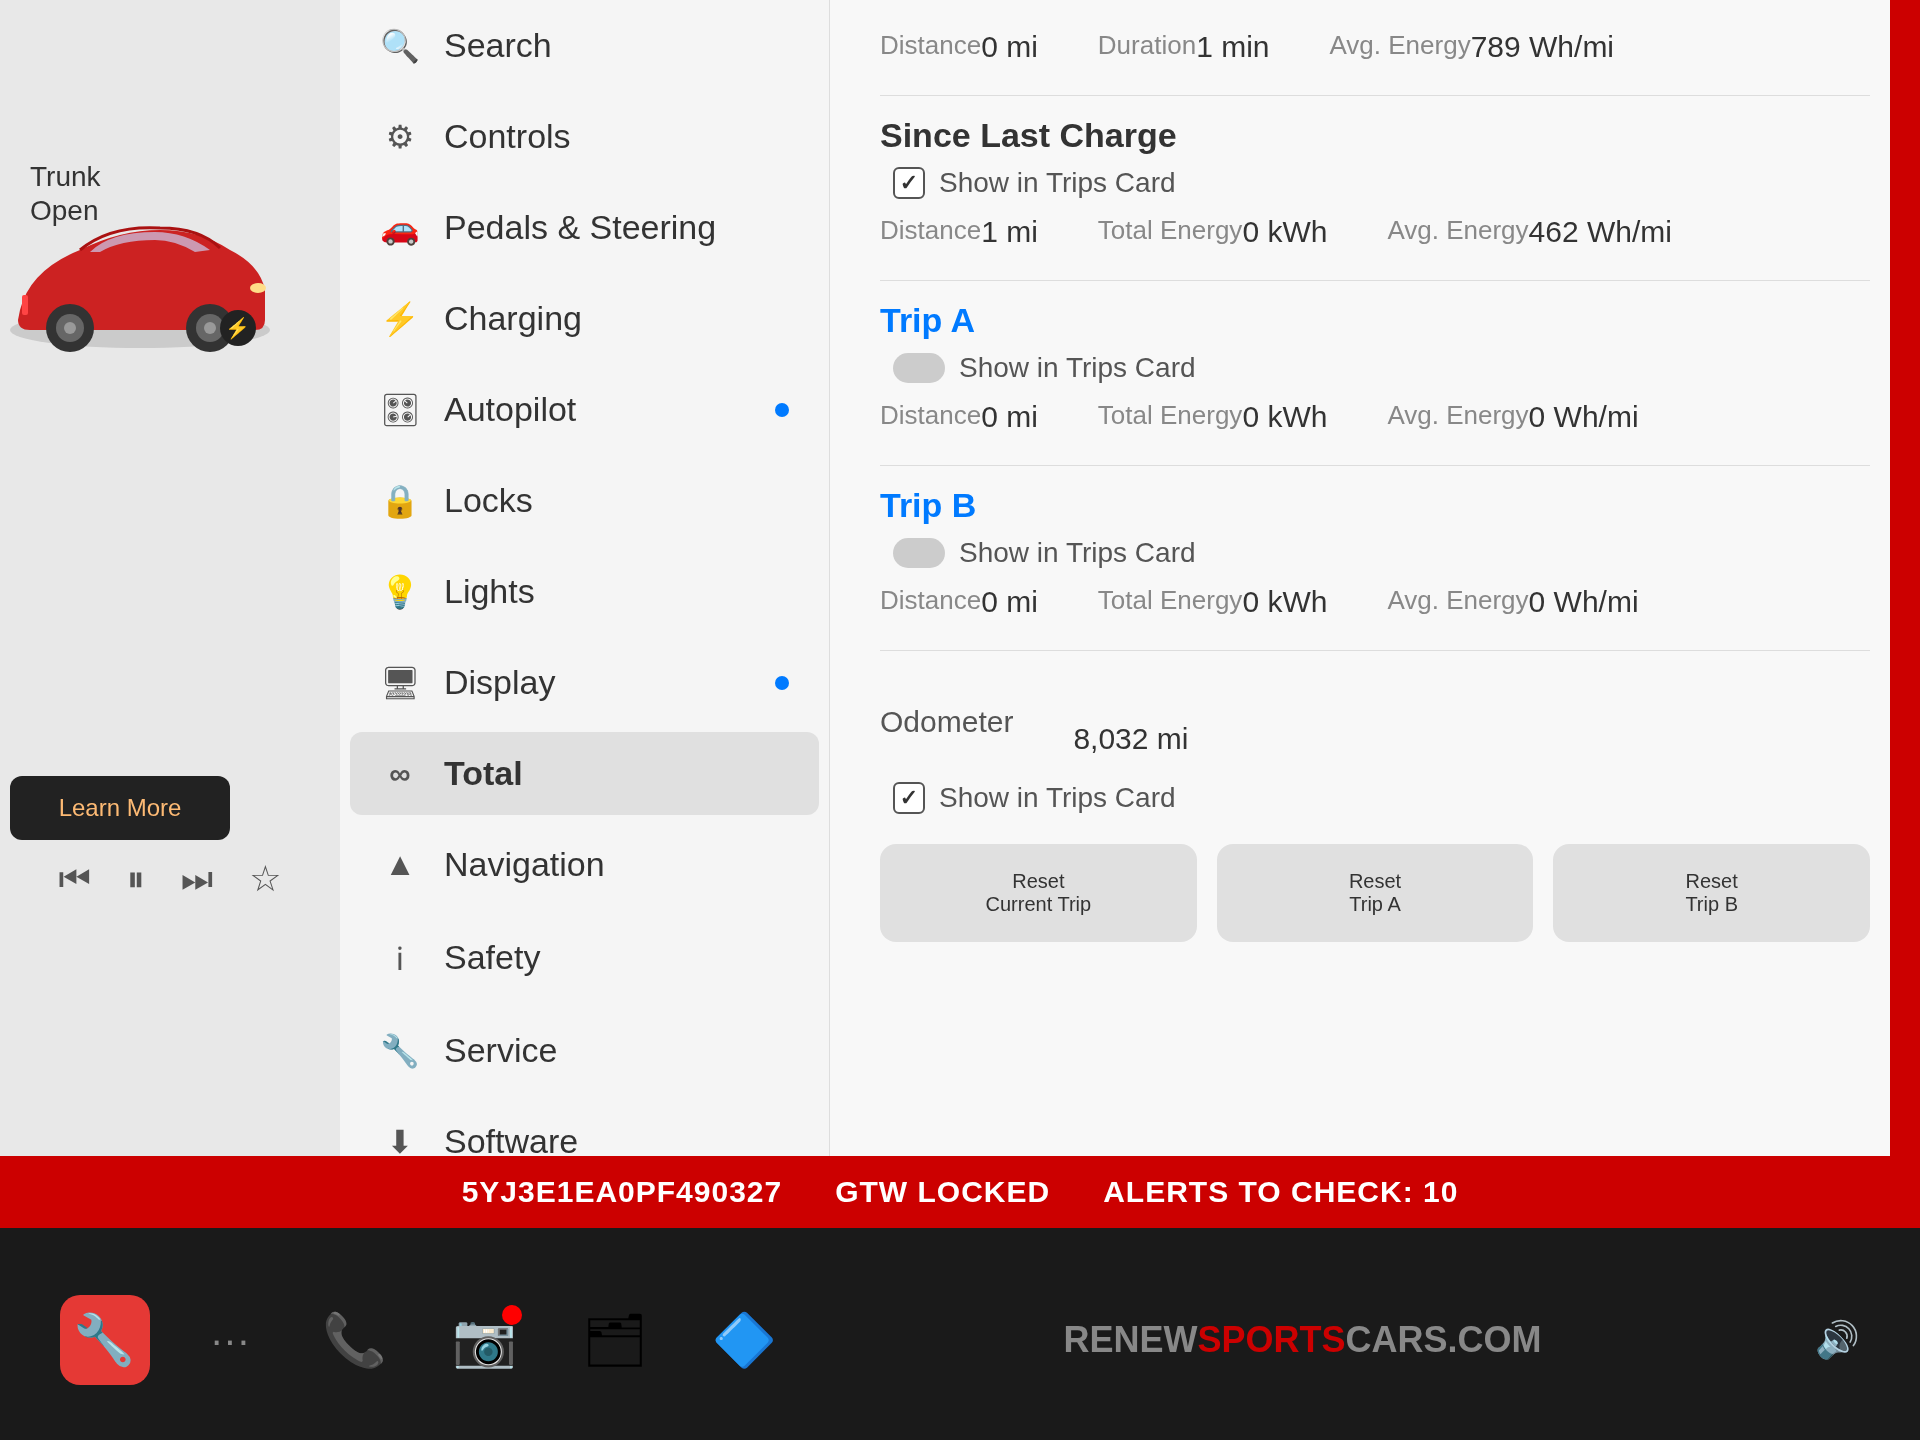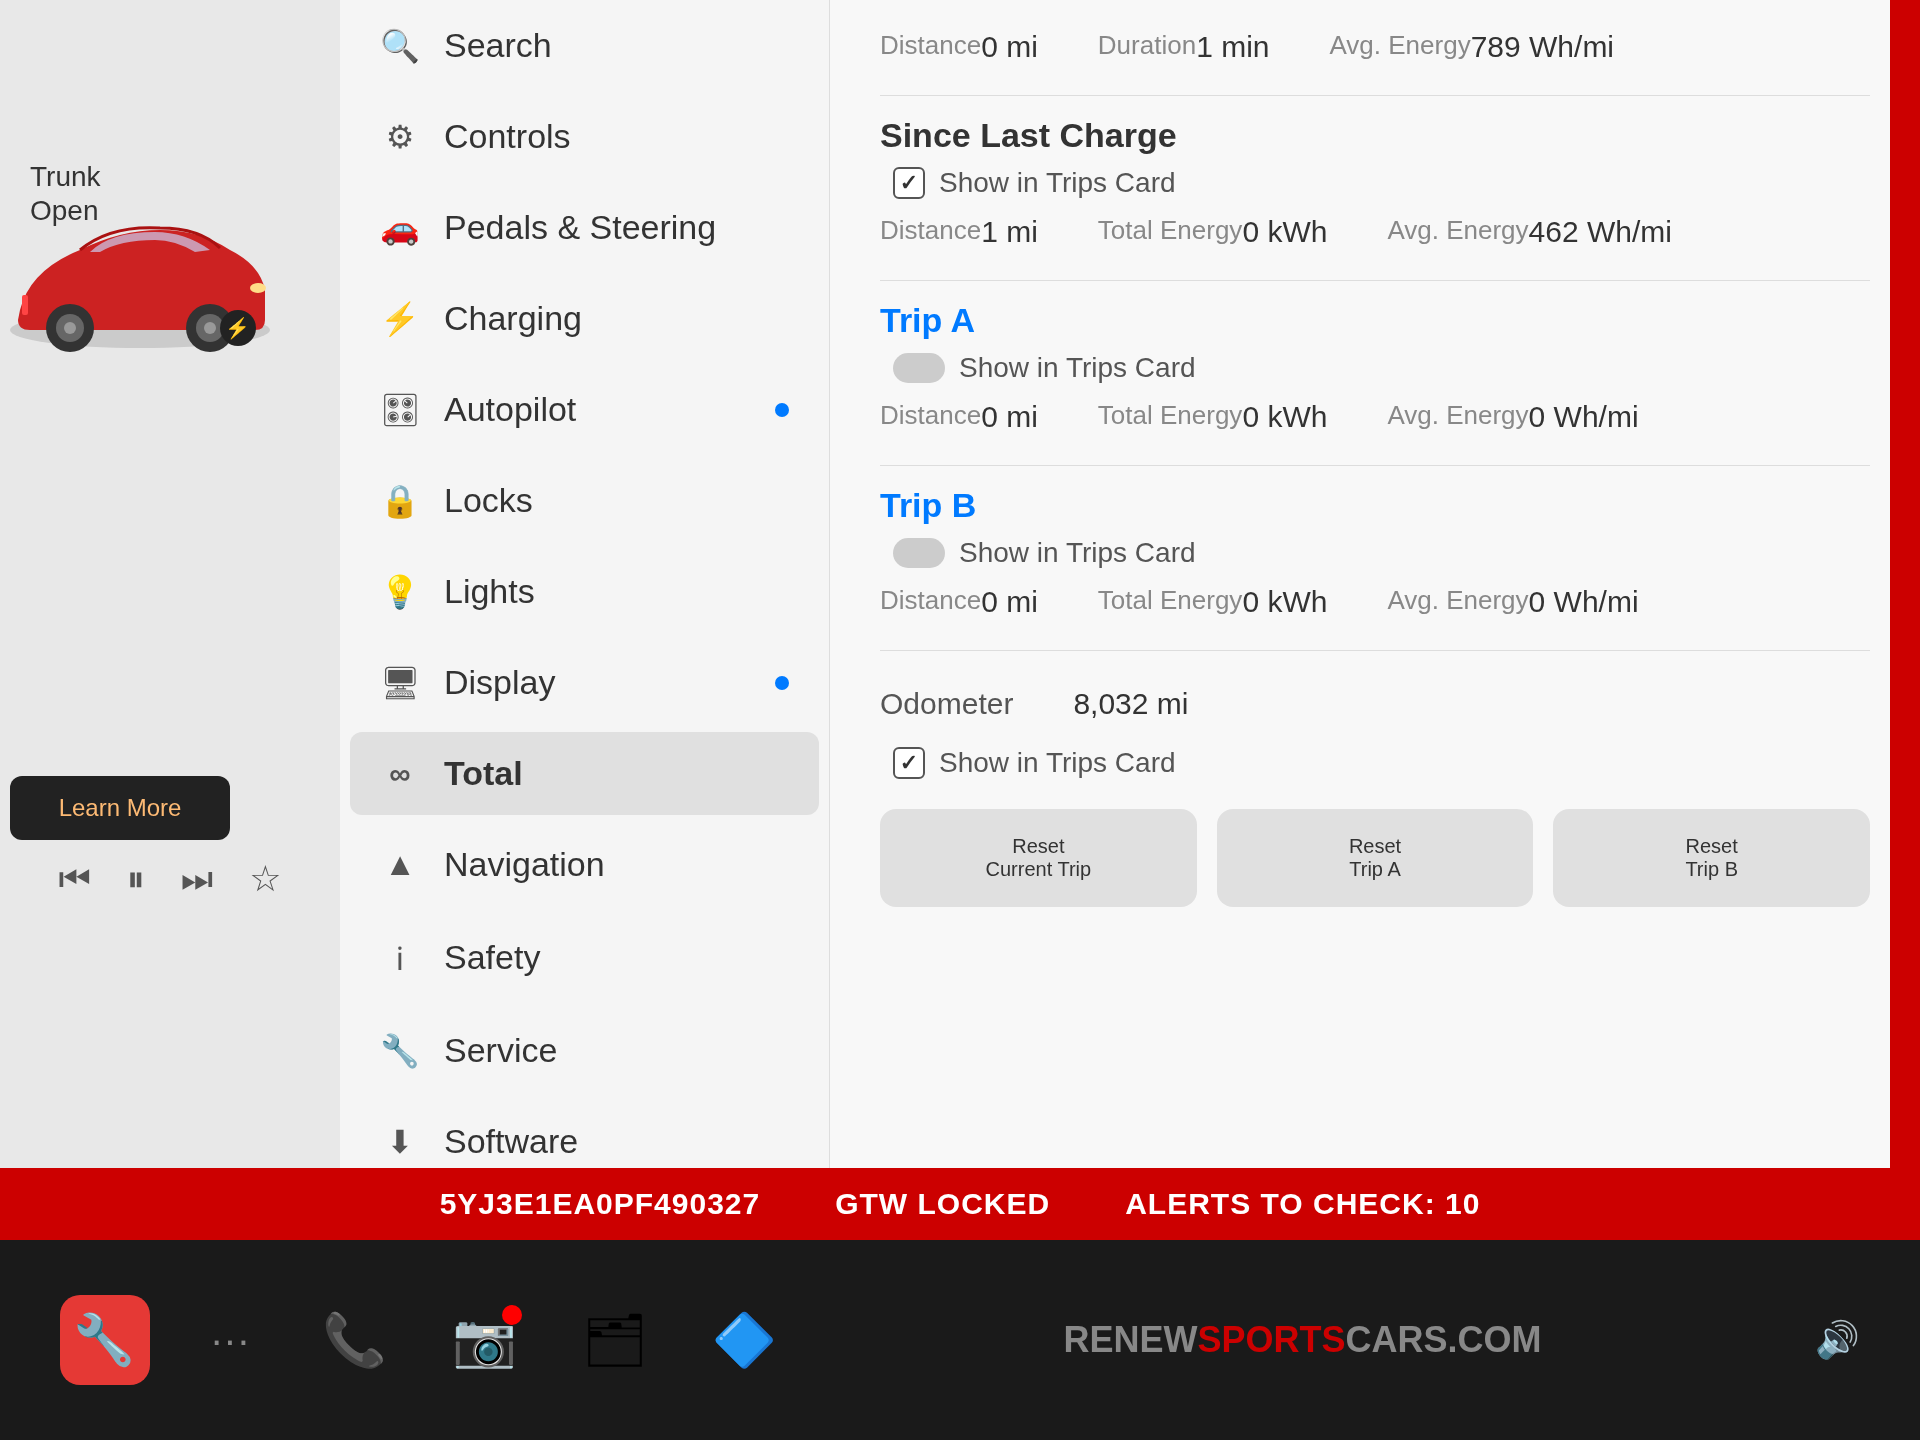--- a/index.html
+++ b/index.html
@@ -255,20 +255,21 @@
 
     .odometer-label {
       font-size: 30px;
       color: #555;
     }
 
     .odometer-value {
       font-size: 30px;
       color: #333;
       font-weight: 500;
+      margin-top: 35px;
     }
 
     .reset-buttons {
       display: flex;
       gap: 20px;
       margin-top: 30px;
     }
 
     .reset-btn {
       flex: 1;
@@ -279,29 +280,29 @@
       font-size: 20px;
       color: #333;
       cursor: pointer;
       text-align: center;
       font-weight: 400;
     }
 
     
     .status-bar {
       position: absolute;
-      bottom: 200px;
+      bottom: 212px;
       left: 0;
       width: 1920px;
       height: 72px;
       background: #cc0000;
       display: flex;
       align-items: center;
       justify-content: center;
-      gap: 75px;
+      gap: 53px;
     }
 
     .status-bar-text {
       color: white;
       font-size: 30px;
       font-weight: 700;
       letter-spacing: 1px;
     }
 
     

